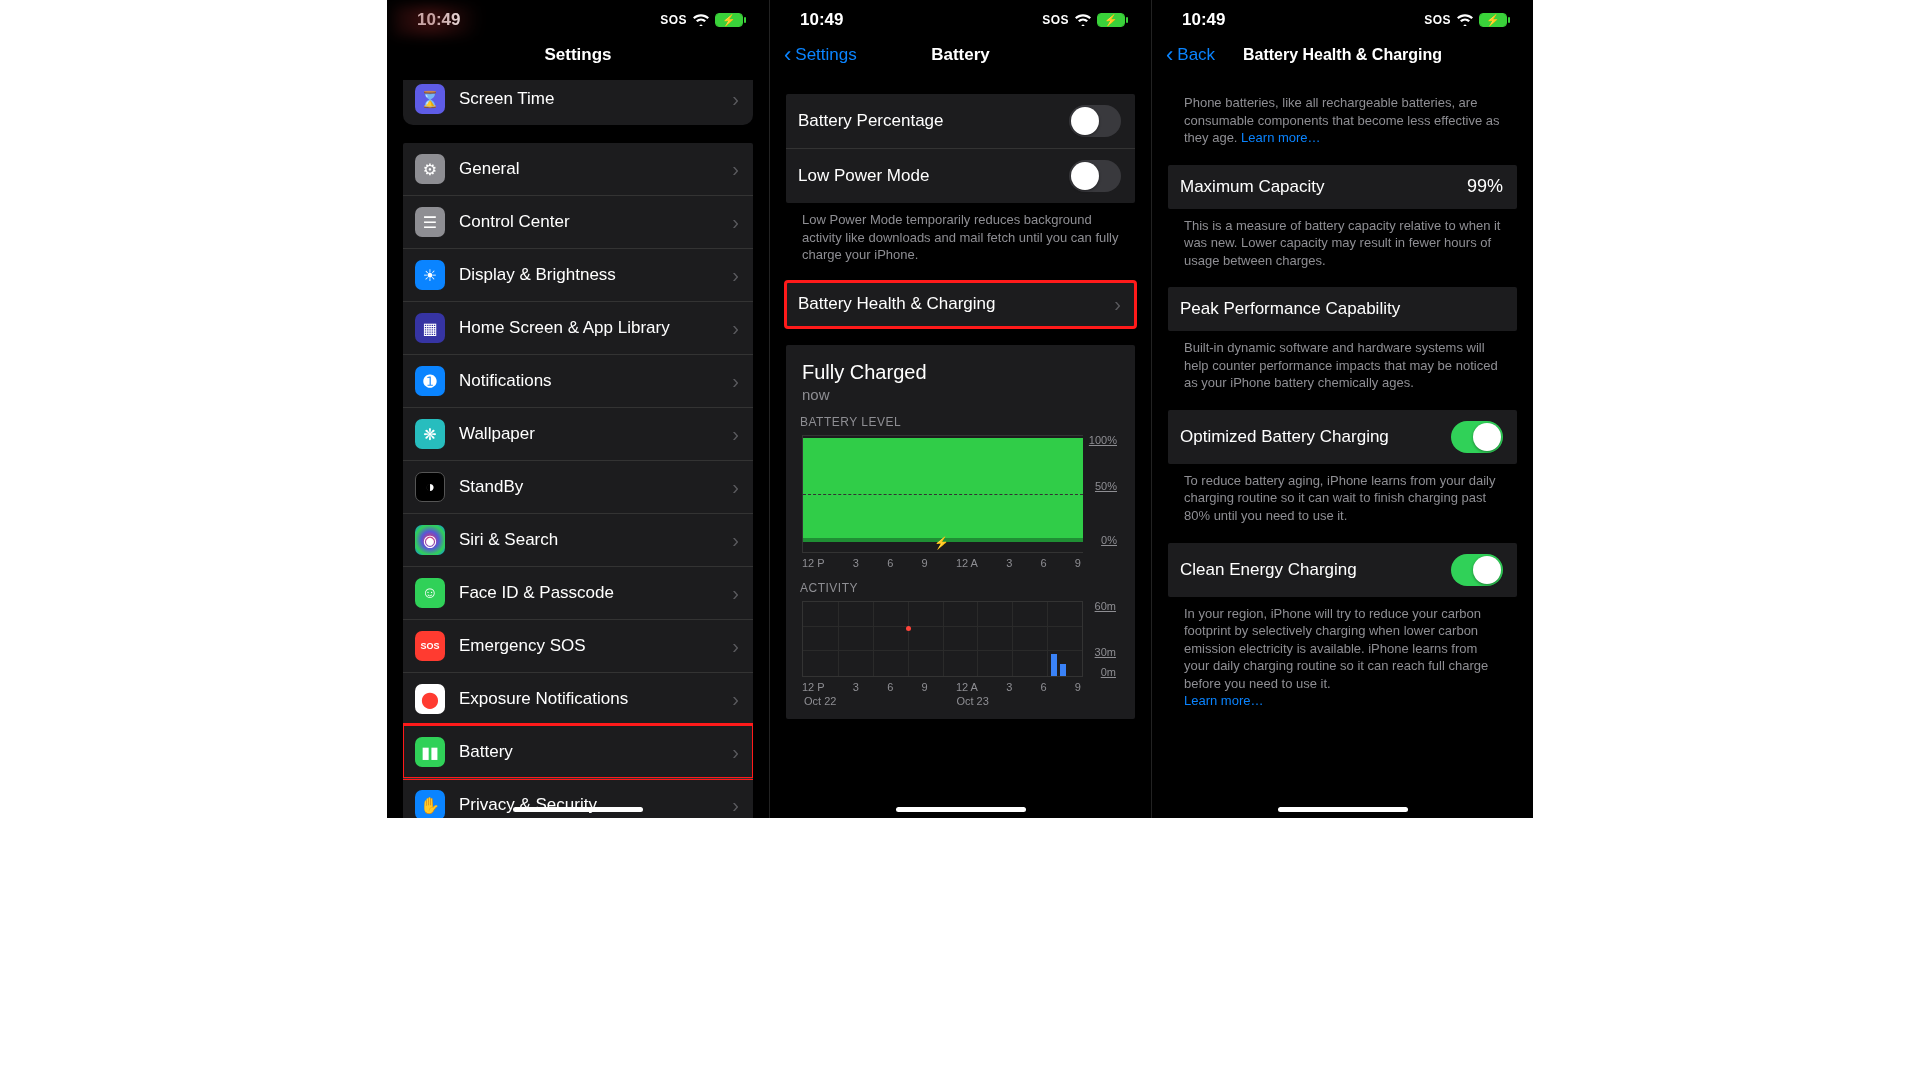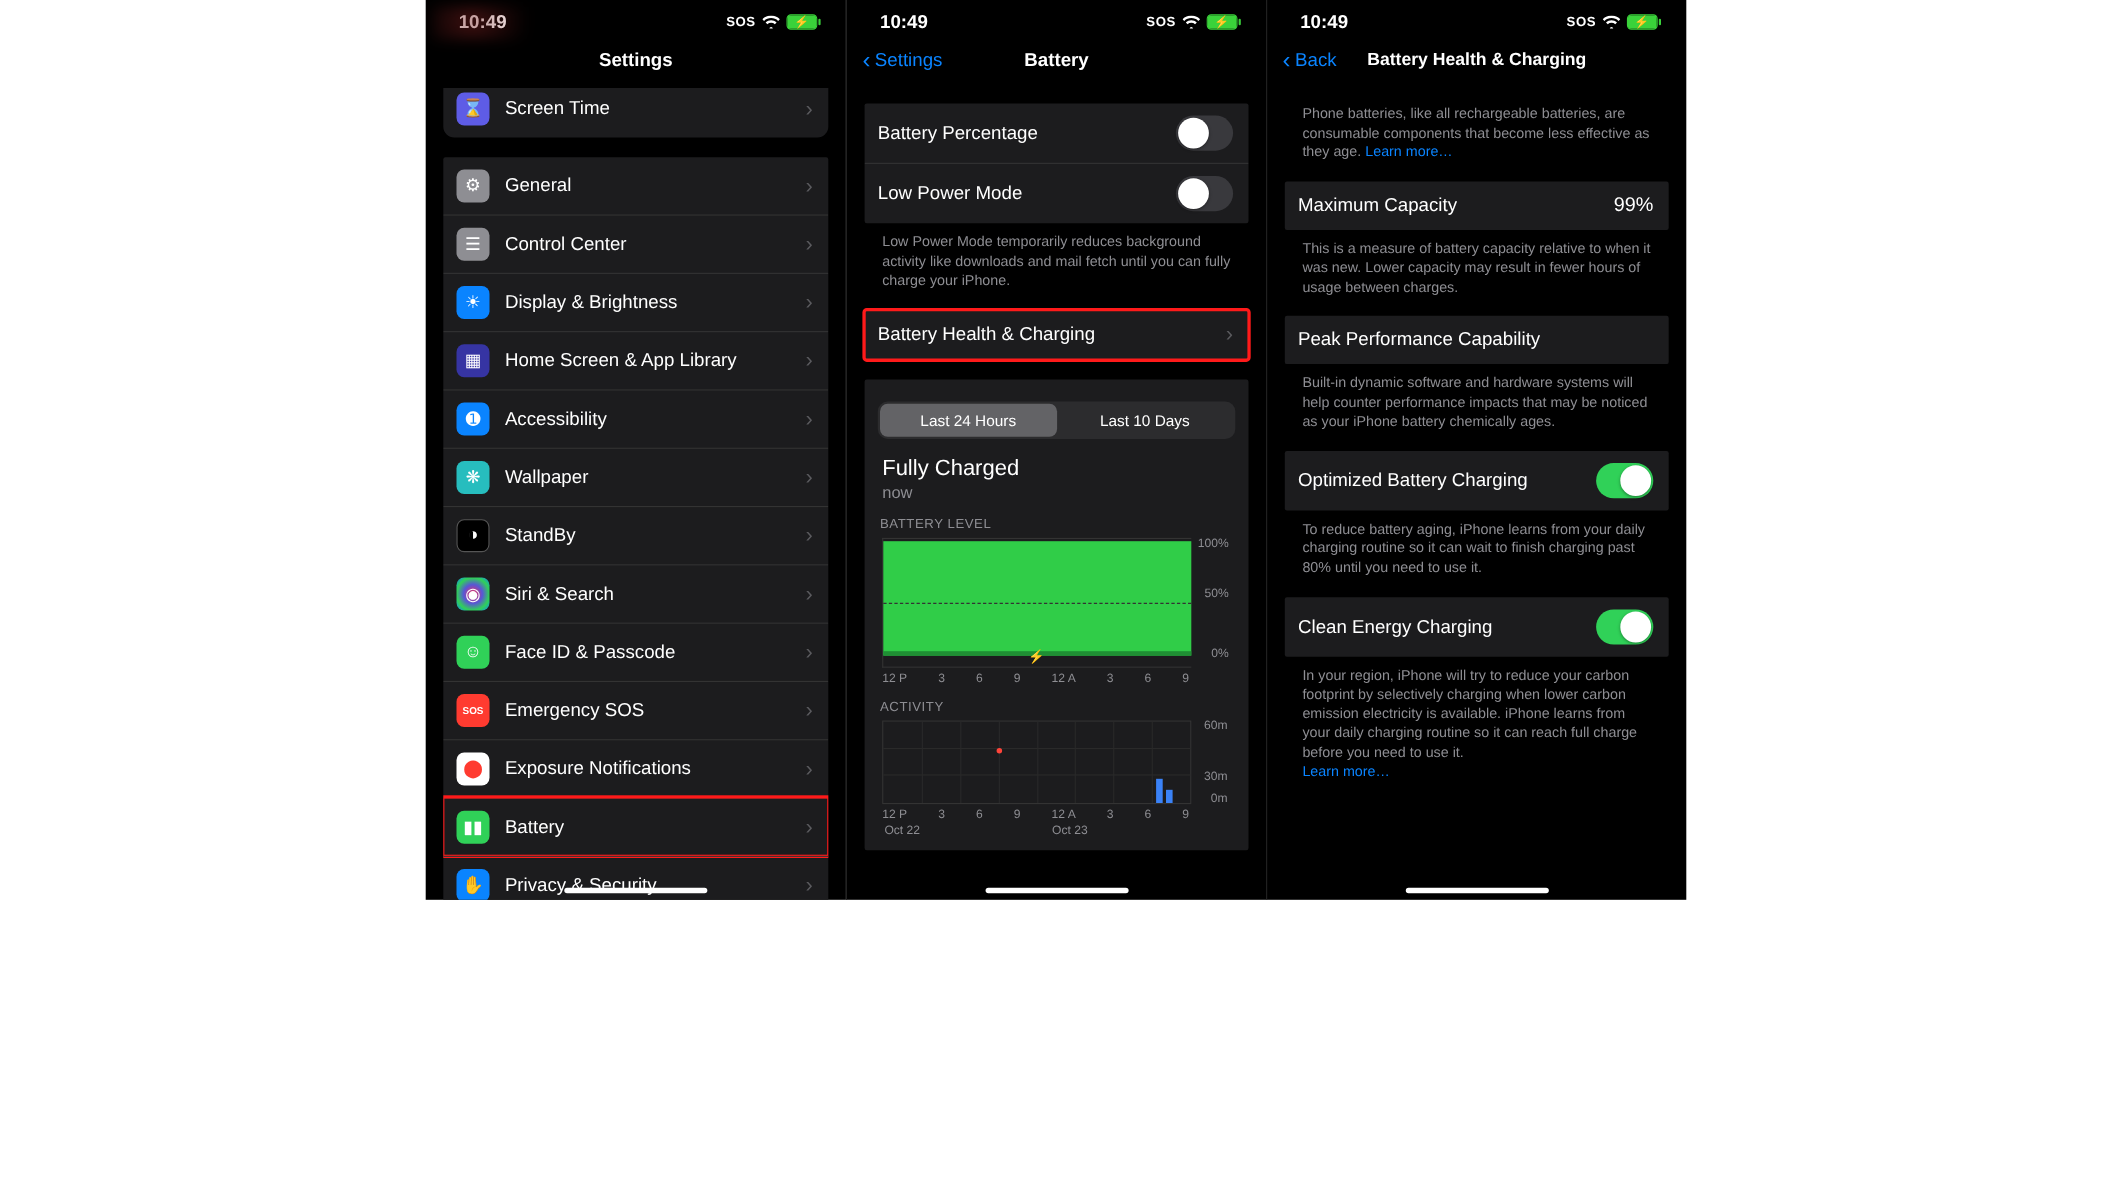--- a/index.html
+++ b/index.html
@@ -131,21 +131,21 @@
     height:118px; position:relative; margin-right:36px;
     border:0.5px solid #333; border-right:none;
   }
   .bl-fill {
     position:absolute; left:0; top:2px; bottom:10px; right:0;
     background:#32d74b; opacity:0.95;
   }
   .bl-line {
     position:absolute; left:0; right:0; bottom:10px; height:4px; background:#1f8f34;
   }
-  .ylab { position:absolute; right:-34px; color:#8e8e93; font-size:11px; }
+  .ylab { position:absolute; right:-34px; color:#8e8e93; font-size:11px;text-decoration:underline; }
   .y100 { top:-2px; } .y50 { top:44px;padding-left:14px; } .y0 { bottom:6px; }
   .bl-grid50 { position:absolute; left:0; right:0; top:50%; border-top:0.5px dashed #333; }
   .charge-bolt {
     position:absolute; bottom:2px; left:47%; color:#0a0; font-size:12px;
   }
 
   .xaxis {
     display:flex; justify-content:space-between; color:#8e8e93;
     font-size:11px; padding:4px 2px 0 0; margin-right:36px;
   }
@@ -233,21 +233,21 @@
             <span class="label">Display &amp; Brightness</span>
             <span class="chev">›</span>
           </div>
           <div class="row">
             <span class="icon-box" style="background: rgb(54, 52, 163);">▦</span>
             <span class="label">Home Screen &amp; App Library</span>
             <span class="chev">›</span>
           </div>
           <div class="row">
             <span class="icon-box" style="background: rgb(10, 132, 255);">➊</span>
-            <span class="label">Accessibility</span>
+            <span class="label">Notifications</span>
             <span class="chev">›</span>
           </div>
           <div class="row">
             <span class="icon-box" style="background: rgb(39, 189, 190);">❋</span>
             <span class="label">Wallpaper</span>
             <span class="chev">›</span>
           </div>
           <div class="row">
             <span class="icon-box" style="background: rgb(0, 0, 0); border: 1px solid rgb(85, 85, 85);">◑</span>
             <span class="label">StandBy</span>
@@ -328,24 +328,20 @@
     <div class="footer-note">Low Power Mode temporarily reduces background activity like downloads and mail fetch until you can fully charge your iPhone.</div>
 
     <div class="group highlight-red">
       <div class="row">
         <span class="label">Battery Health &amp; Charging</span>
         <span class="chev">›</span>
       </div>
     </div>
 
     <div class="group" style="padding:10px 12px 12px;">
-      <div class="segmented">
-        <div class="seg active">Last 24 Hours</div>
-        <div class="seg">Last 10 Days</div>
-      </div>
       <div class="full-charge-block">
         <div class="fc-title">Fully Charged</div>
         <div class="fc-sub">now</div>
       </div>
 
       <div class="chart-title">BATTERY LEVEL</div>
       <div class="chart-wrap">
         <div class="bl-chart">
           <div class="bl-fill"></div>
           <div class="bl-grid50"></div>

